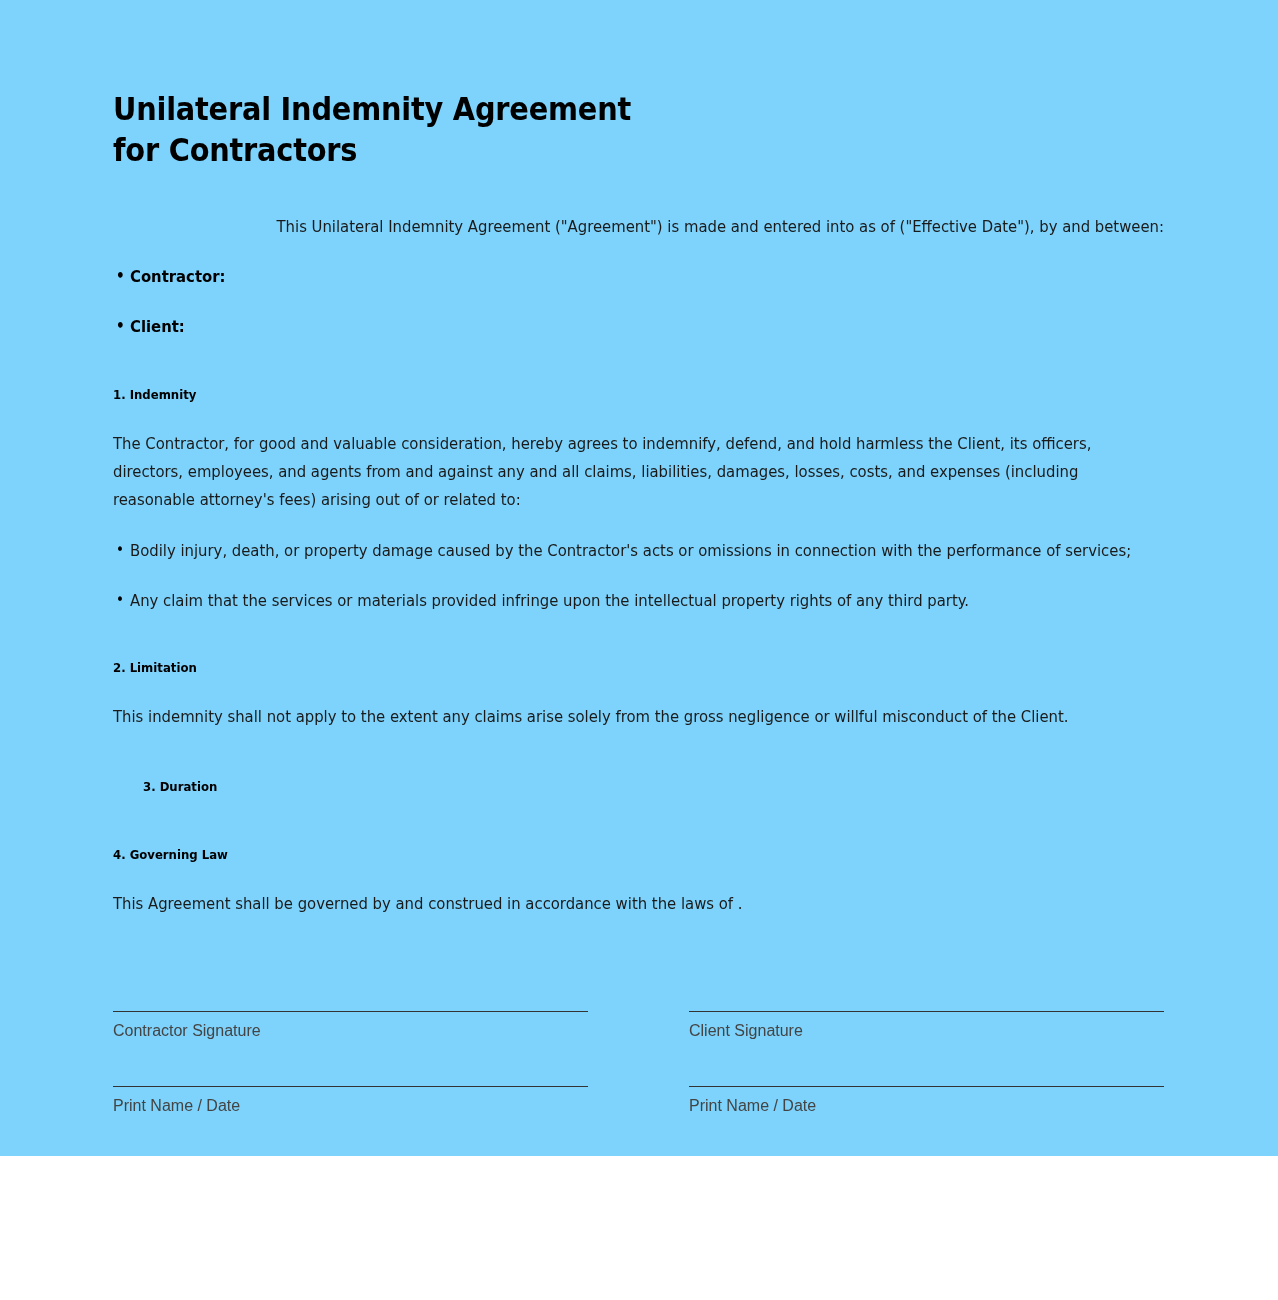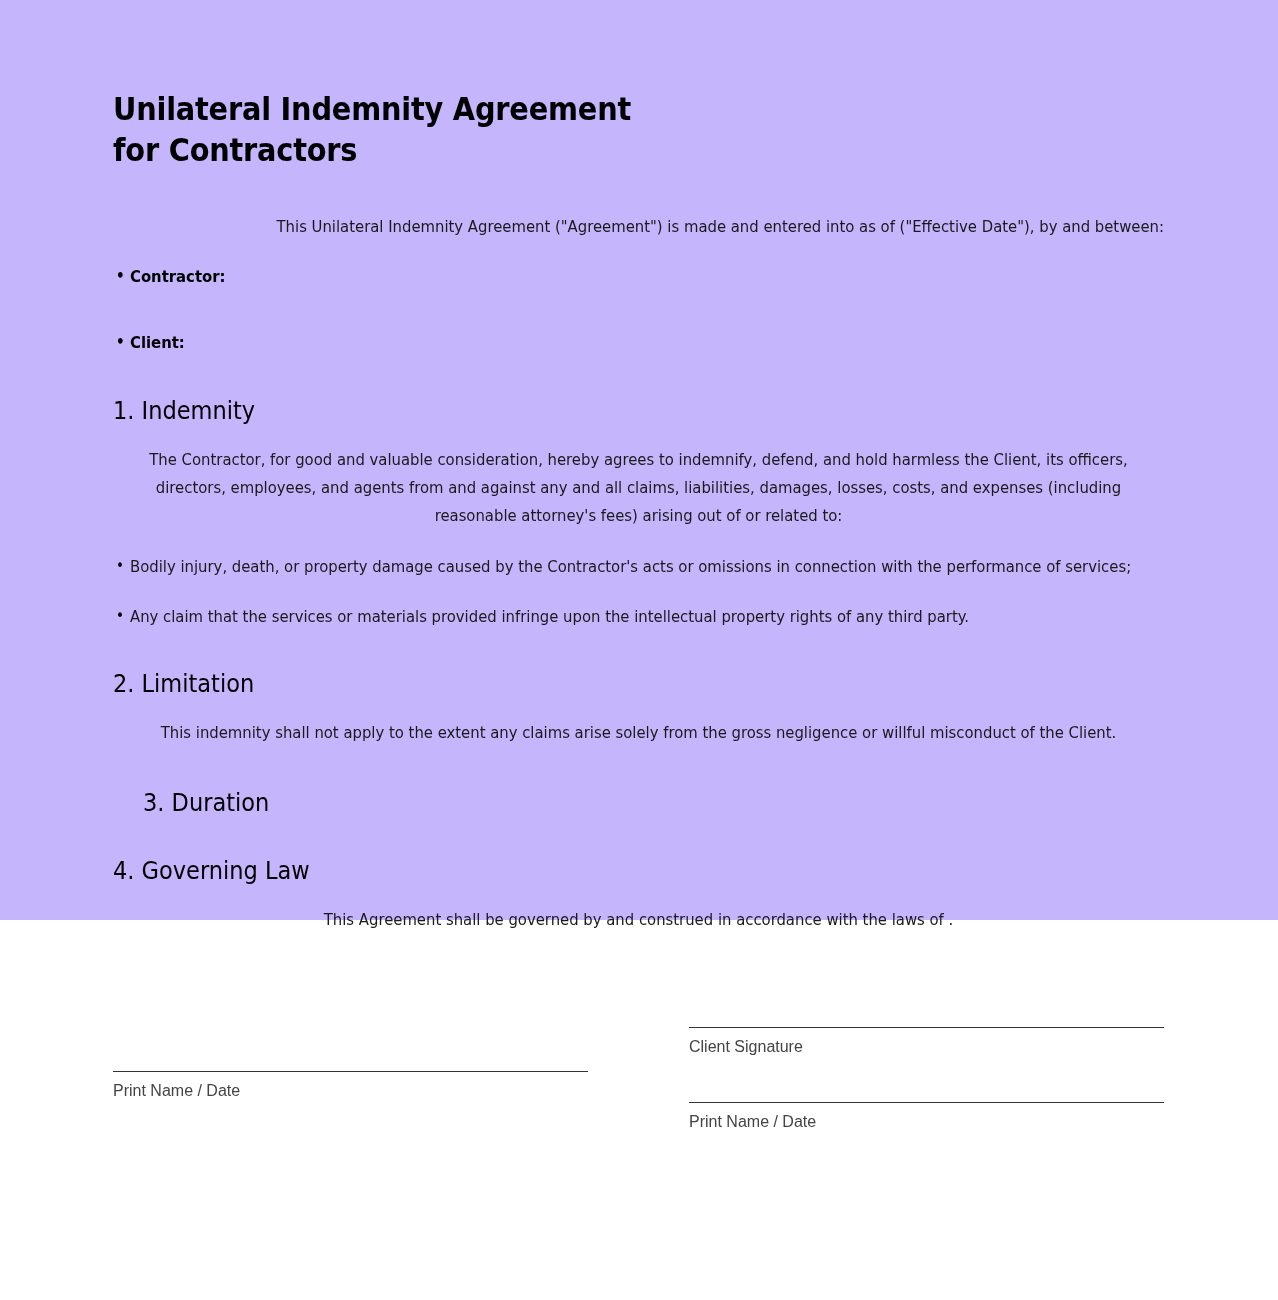--- a/index.html
+++ b/index.html
@@ -13,22 +13,22 @@
     height: 1300px;
     overflow: hidden;
     font-family: "Liberation Sans", "DejaVu Sans", sans-serif;
     color: #000000;
     -webkit-font-smoothing: antialiased;
   }
 
   .page {
     position: relative;
     width: 1278px;
-    height: 920px;
-    background: #c4b5fd;
+    height: 1156px;
+    background: #7dd3fc;
     box-sizing: border-box;
   }
 
   .doc {
     position: absolute;
     left: 113px;
     top: 0;
     width: 1051px;
   }
 
@@ -64,21 +64,21 @@
   
   ul.party-list {
     list-style: none;
     margin: 0;
     padding: 0;
     margin-top: 24px;
   }
   ul.party-list li {
     position: relative;
     padding-left: 17px;
-    margin-bottom: 42px;
+    margin-bottom: 26px;
     font-family: "Liberation Sans Narrow", "DejaVu Sans Condensed", "Liberation Sans", sans-serif;
     font-stretch: condensed;
     font-size: 16.5px;
     line-height: 24px;
     font-weight: bold;
     color: #000000;
   }
   ul.party-list li:last-child { margin-bottom: 0; }
   ul.party-list li::before {
     content: "\2022";
@@ -90,36 +90,35 @@
     color: #000000;
   }
   .party-value {
     font-weight: normal;
   }
 
   
   .section-heading {
     font-family: "Liberation Sans Narrow", "DejaVu Sans Condensed", "Liberation Sans", sans-serif;
     font-stretch: condensed;
-    font-size: 25px;
+    font-size: 13px;
     line-height: 26px;
-    font-weight: normal;
+    font-weight: bold;
     color: #000000;
     margin: 0;
   }
 
   .section { margin: 0; }
   .section--indemnity   { margin-top: 43px; }
   .section--limitation  { margin-top: 42px; }
   .section--duration    { margin-top: 43px; margin-left: 30px; }
   .section--governing   { margin-top: 42px; }
 
   .section-body {
     margin-top: 22px;
-    text-align: center;
   }
 
   
   ul.claims-list {
     list-style: none;
     margin: 0;
     padding: 0;
     margin-top: 25px;
   }
   ul.claims-list li {
@@ -210,20 +209,24 @@
     </section>
 
     <section class="section section--governing">
       <h2 class="section-heading">4. Governing Law</h2>
       <p class="para section-body">This Agreement shall be governed by and construed in accordance with the laws of .</p>
     </section>
 
     <div class="signature-block">
 
       <div class="sig-col">
+        <div class="sig-field">
+          <div class="sig-rule"></div>
+          <span class="sig-label">Contractor Signature</span>
+        </div>
         <div class="sig-field sig-field--second">
           <div class="sig-rule"></div>
           <span class="sig-label">Print Name / Date</span>
         </div>
       </div>
 
       <div class="sig-col">
         <div class="sig-field">
           <div class="sig-rule"></div>
           <span class="sig-label">Client Signature</span>

